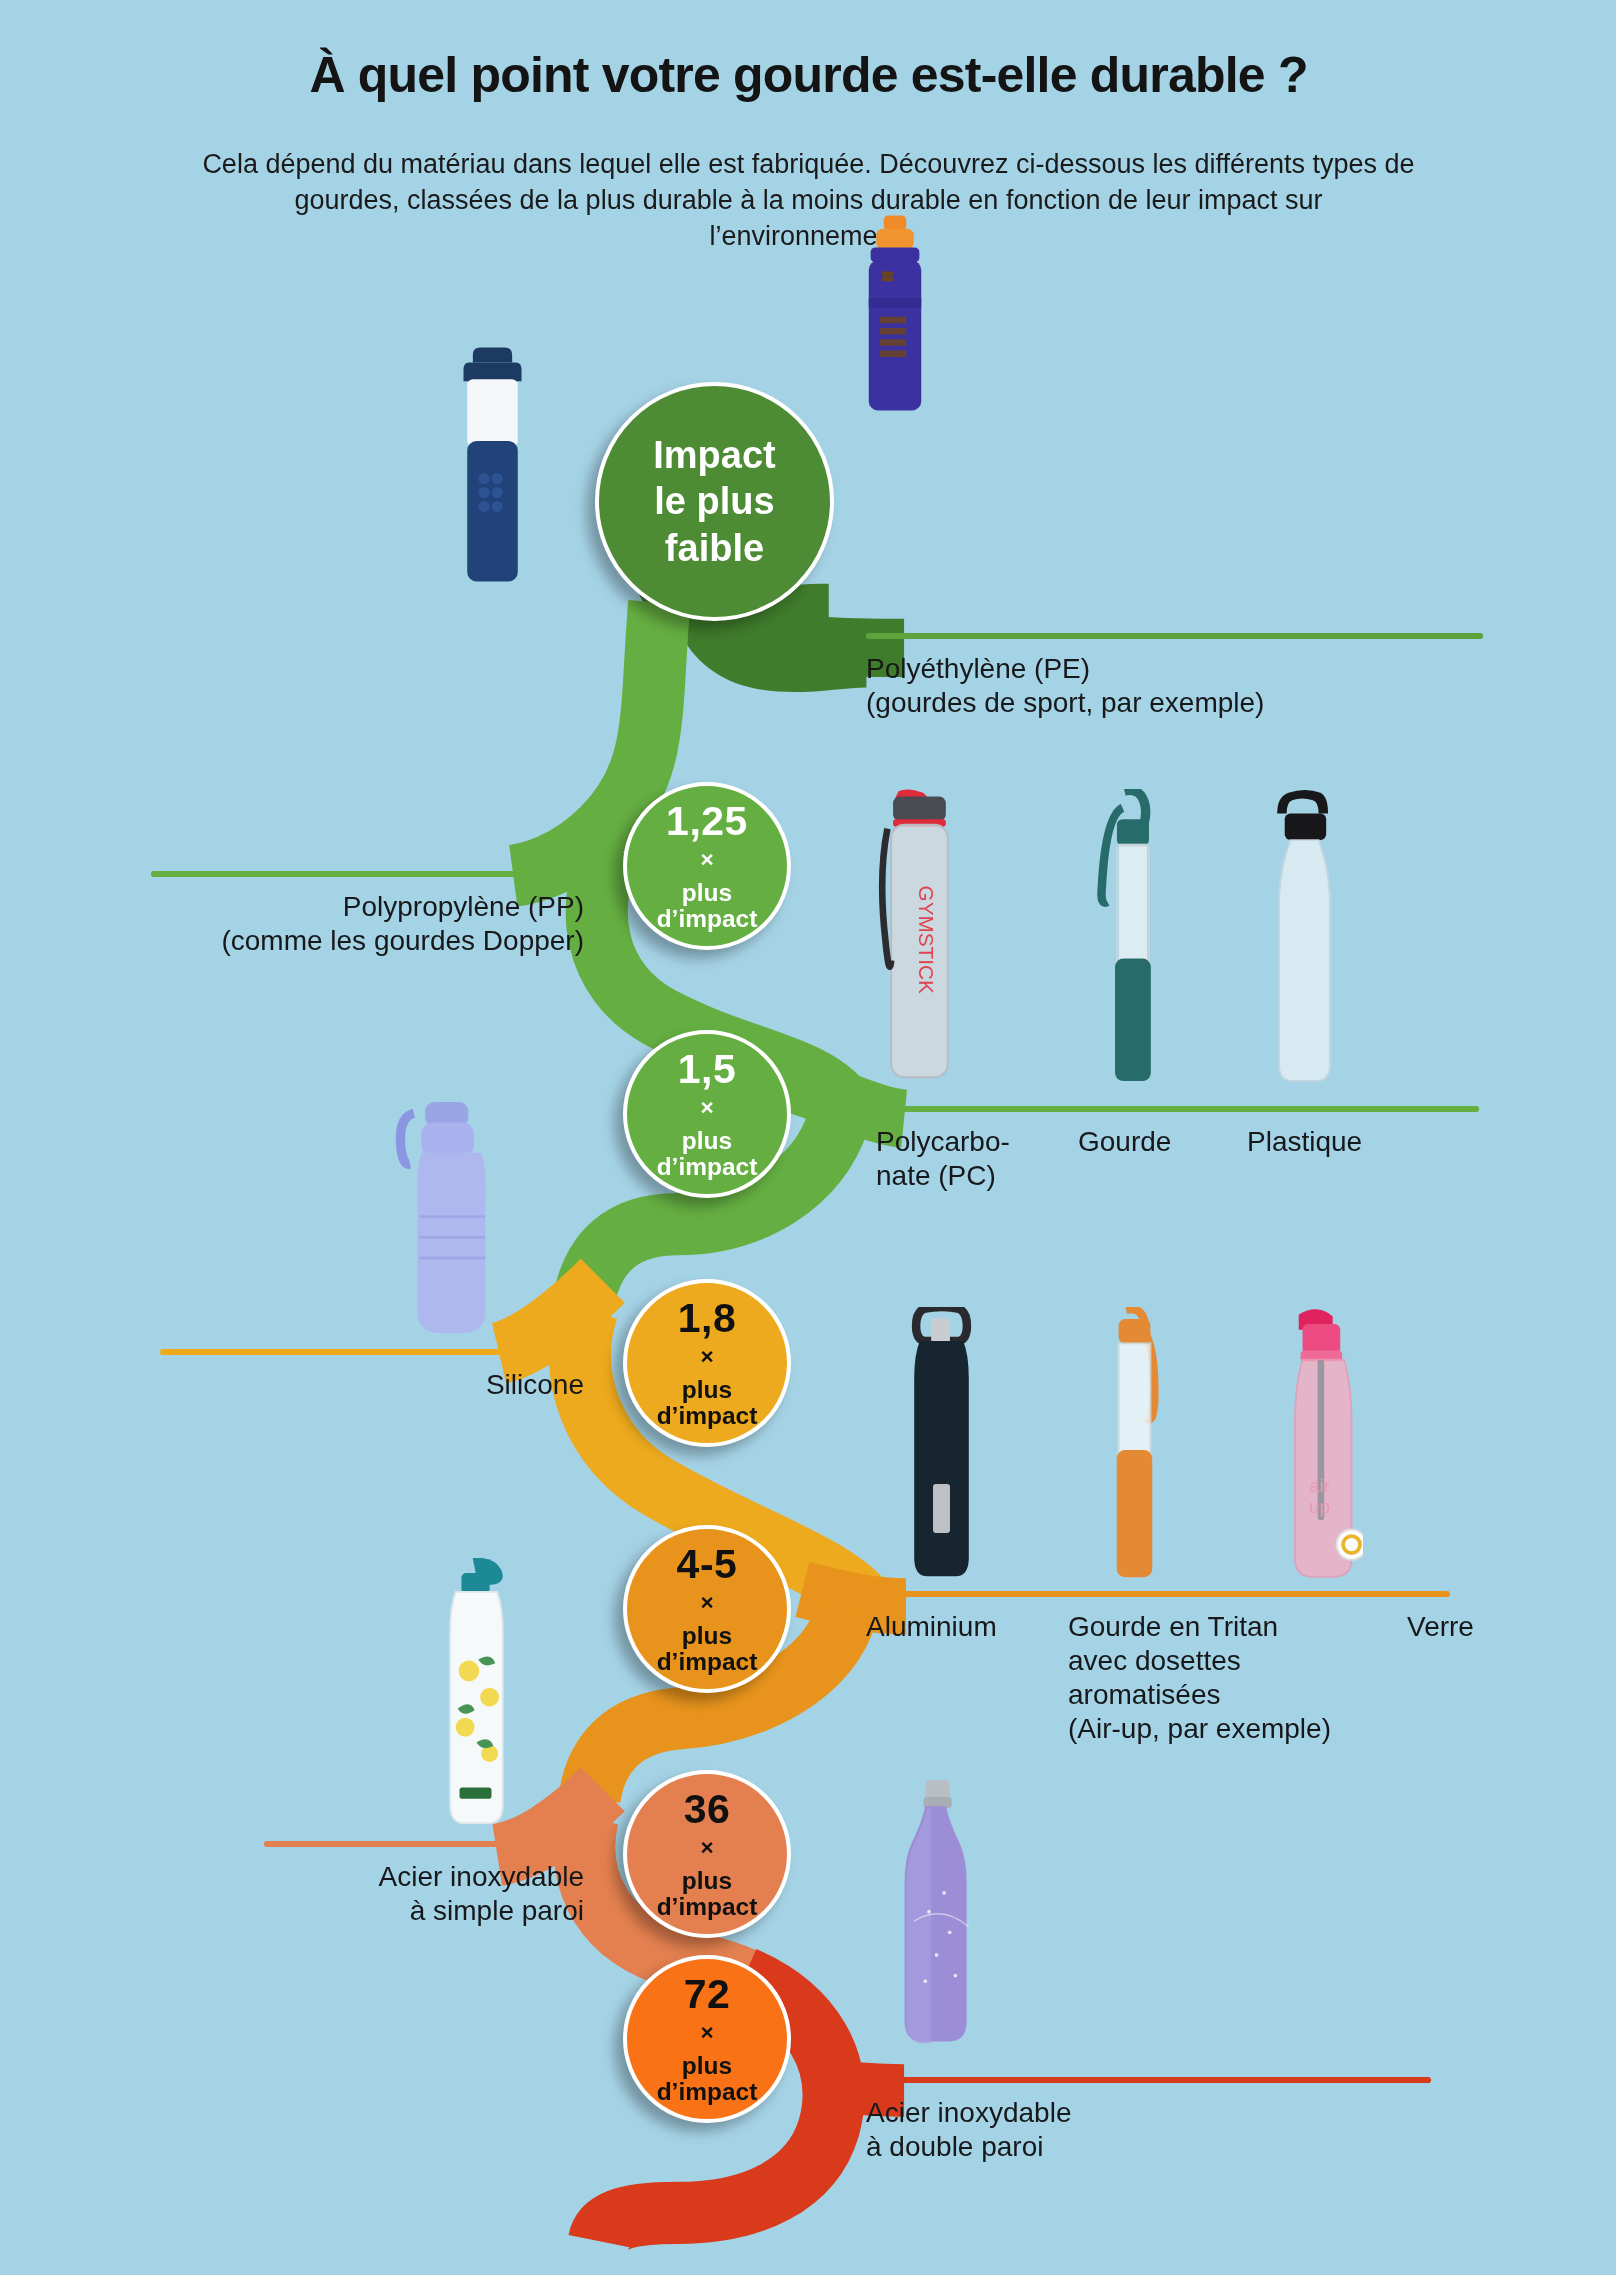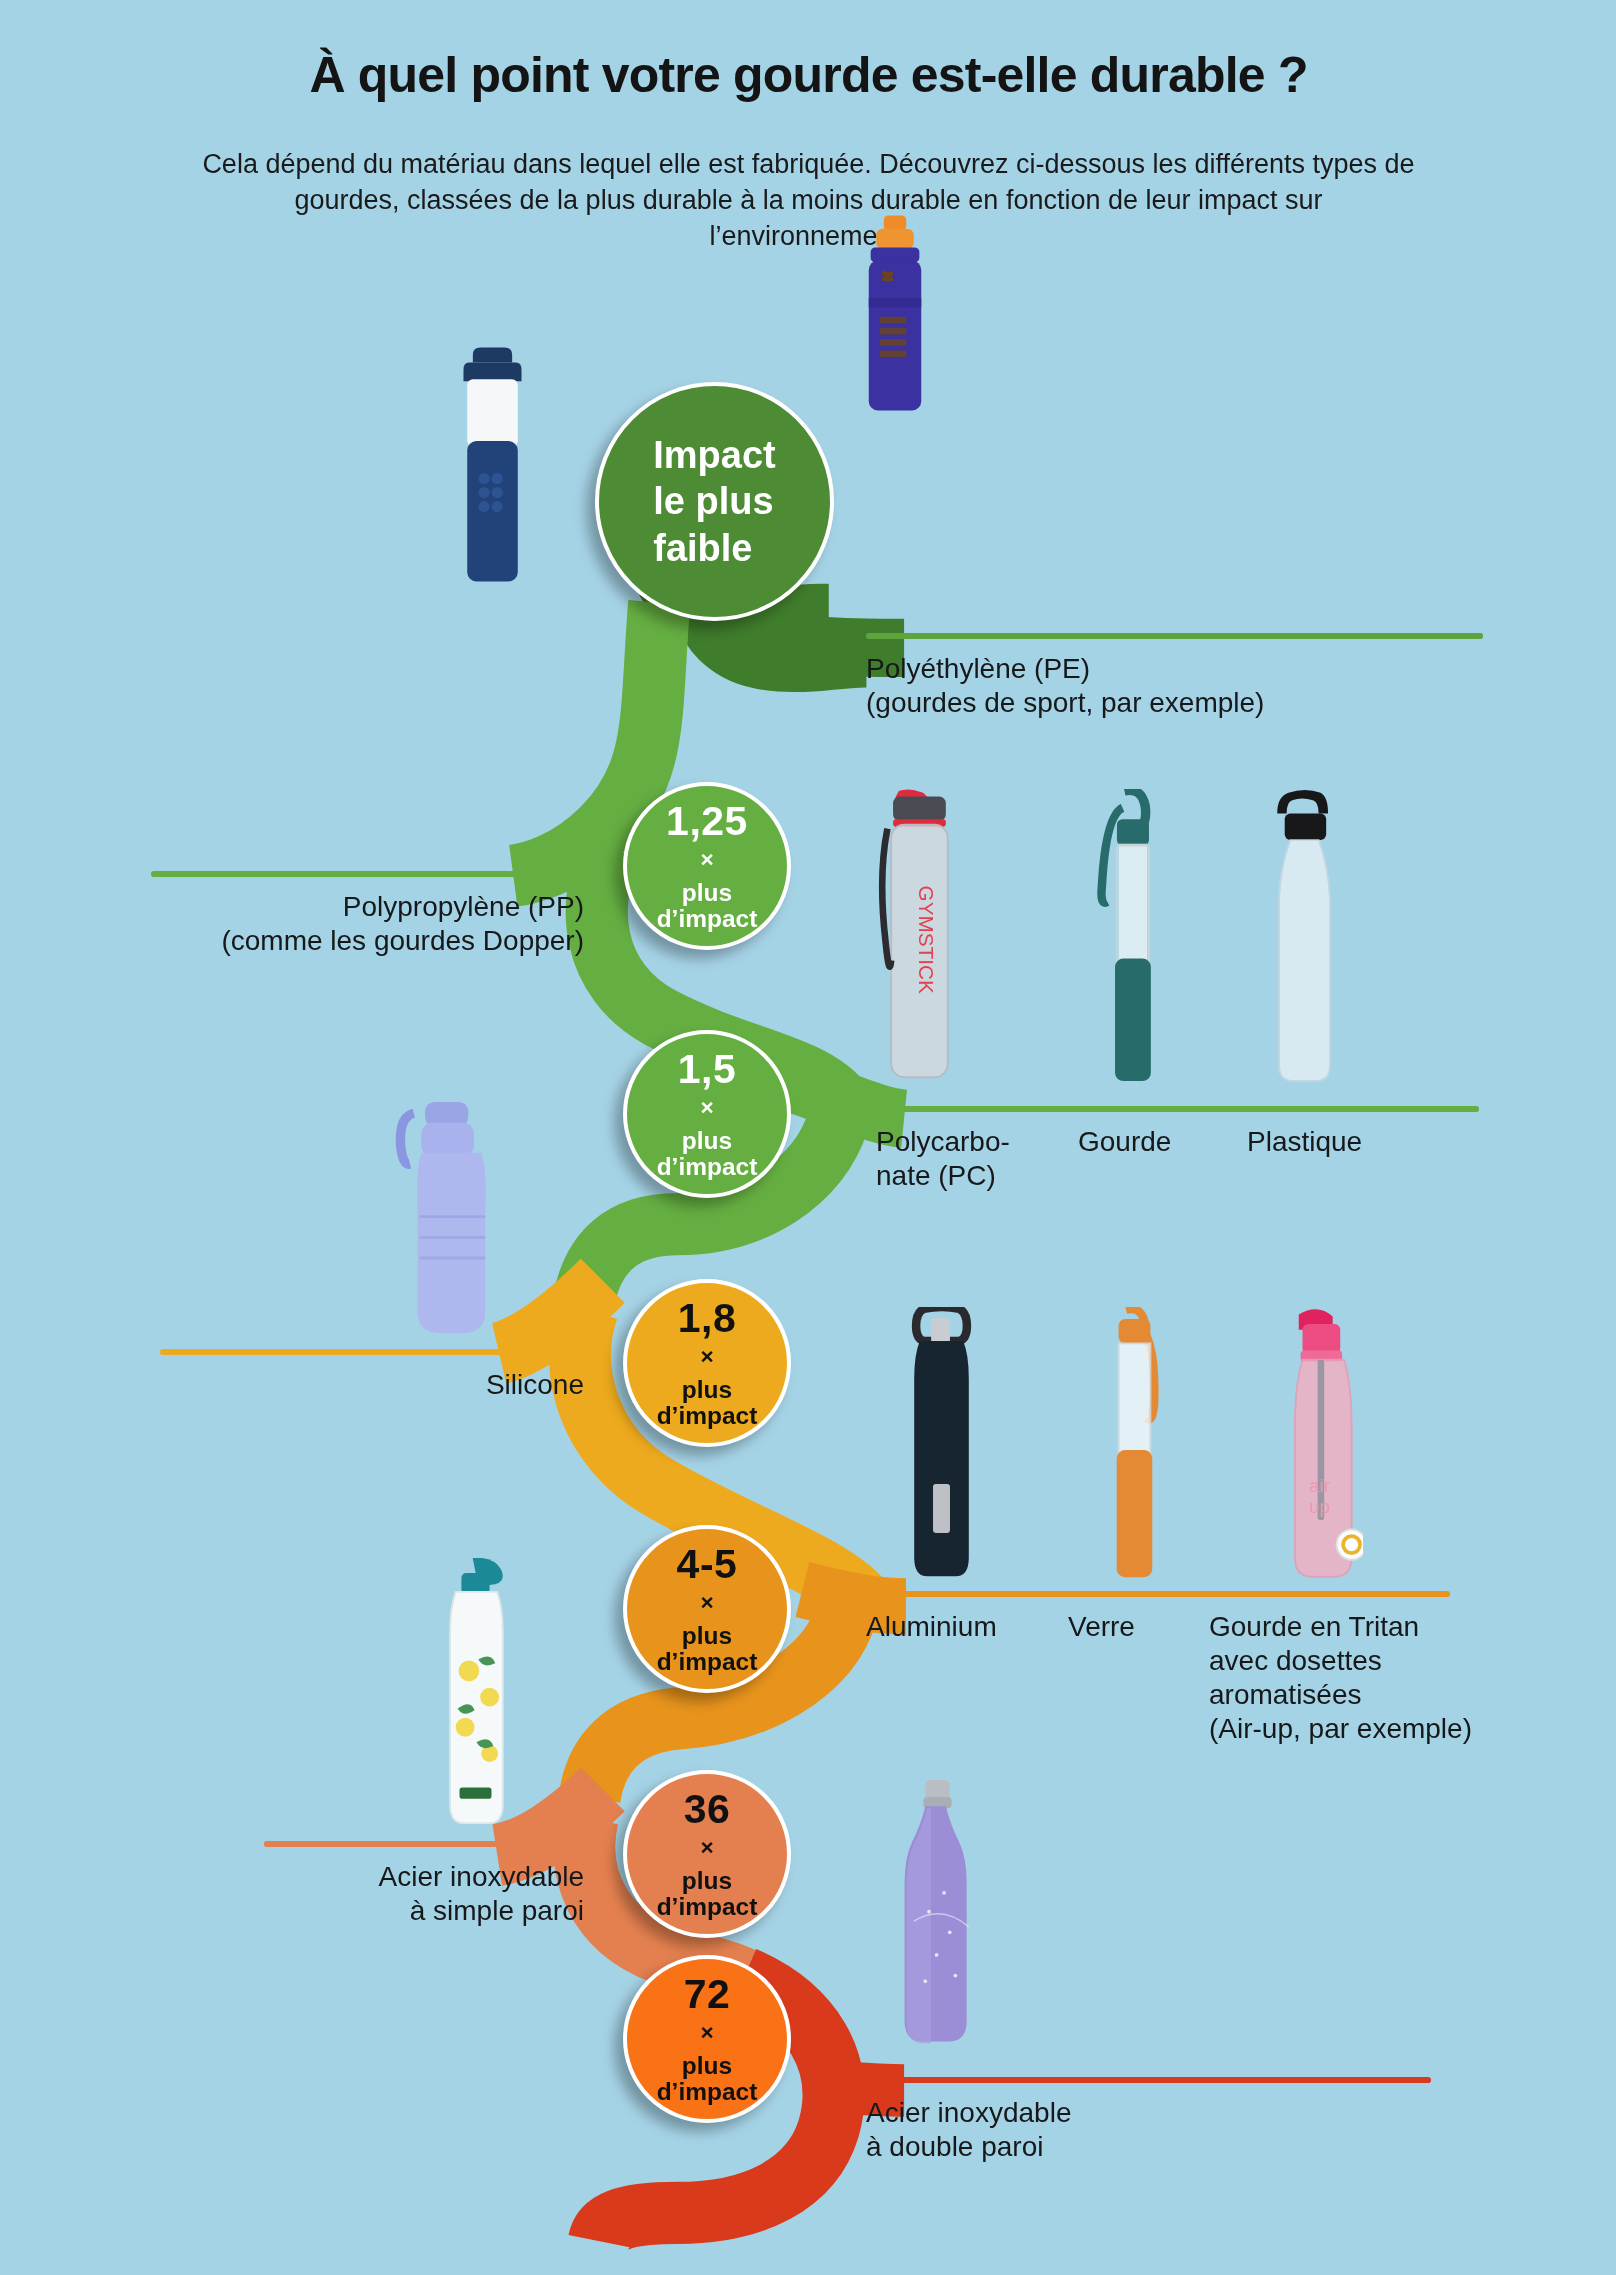--- a/index.html
+++ b/index.html
@@ -23,21 +23,21 @@
 
   
   #ribbon-layer { position:absolute; left:0; top:0; width:1617px; height:2276px; }
 
   
   .impact-circle {
     position:absolute; border-radius:50%;
     border:4.7px solid #ffffff;
     display:flex; flex-direction:column; align-items:center; justify-content:center;
     box-shadow: -8.5px 8.5px 13px rgba(0,0,0,0.30);
-    text-align:left; line-height:1;
+    text-align:center; line-height:1;
   }
   .c-value { font-weight:bold; font-size:41px; letter-spacing:0.5px; }
   .c-times { font-weight:bold; font-size:22.6px; margin-top:7.5px; }
   .c-plus  { font-weight:bold; font-size:24.5px; margin-top:9px; }
   .c-imp   { font-weight:bold; font-size:24.5px; margin-top:1.9px; }
 
   #circle-0 {
     left:595px; top:382px; width:239px; height:239px;
     background:#4d8c34;
   }
@@ -365,25 +365,25 @@
 
 <div class="label-block label-left" id="label-sil">
   <div class="label-rule"></div>
   <div class="label-text">Silicone</div>
 </div>
 
 <div class="label-block label-right" id="label-metal">
   <div class="label-rule"></div>
   <div class="multi-row">
     <div class="col" style="width:202px">Aluminium</div>
-    <div class="col" style="width:141px">Verre</div>
     <div class="col" style="width:339px">Gourde en Tritan
 avec dosettes
 aromatisées
 (Air-up, par exemple)</div>
+    <div class="col" style="width:141px">Verre</div>
   </div>
 </div>
 
 <div class="label-block label-left" id="label-ss1">
   <div class="label-rule"></div>
   <div class="label-text">Acier inoxydable
 à simple paroi</div>
 </div>
 
 <div class="label-block label-right" id="label-ss2">

